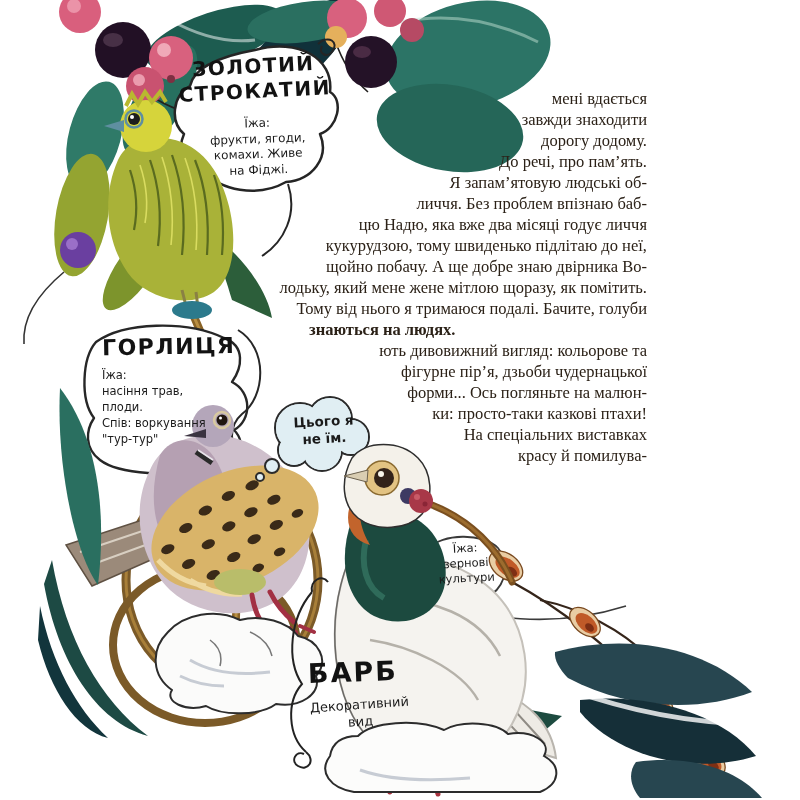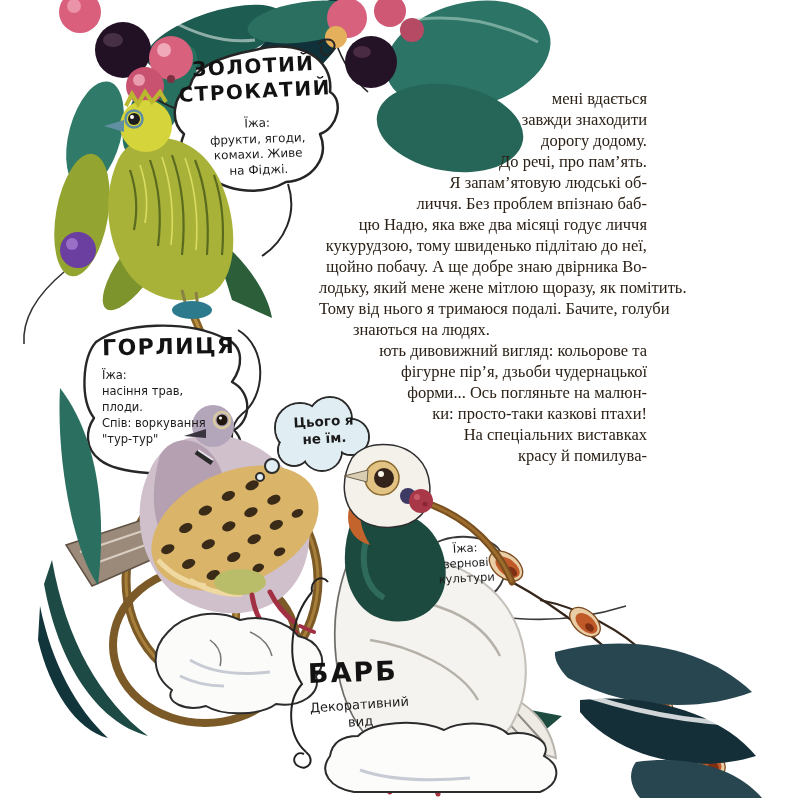--- a/index.html
+++ b/index.html
@@ -4,22 +4,22 @@
 <style>
   html,body{margin:0;padding:0;background:#ffffff;}
   .page{position:relative;width:800px;height:800px;background:#ffffff;overflow:hidden;
         font-family:"Liberation Sans",sans-serif;}
   .art{position:absolute;left:0;top:0;width:800px;height:800px;}
   .txt{position:absolute;color:#1c1c1c;}
   
   .story{position:absolute;left:275px;top:88px;width:372px;
          font-family:"Liberation Serif",serif;font-size:16.5px;line-height:21px;
          color:#2b2117;text-align:right;}
-  .story .line{white-space:nowrap;margin-left:44px;}
-  .story .line:nth-child(12){text-align:left;padding-left:34px;}
+  .story .line{white-space:nowrap;}
+  .story .line:nth-child(12){text-align:left;padding-left:34px;font-weight:bold;}
   
   .hand{font-family:"DejaVu Sans",sans-serif;white-space:pre-line;color:#1b1b1b;}
   .title{font-family:"DejaVu Sans",sans-serif;font-weight:bold;color:#121212;}
   .gold-title{left:176px;top:54px;width:156px;text-align:center;font-size:20px;
               letter-spacing:1.5px;transform:rotate(-3deg);line-height:1.25;}
   .gold-info{left:196px;top:116px;width:124px;text-align:center;font-size:12px;
              line-height:1.3;transform:rotate(-2deg);}
   .horl-title{left:102px;top:334px;width:140px;font-size:22px;letter-spacing:1.5px;
               transform:rotate(-1deg);}
   .horl-info{left:102px;top:367px;width:130px;font-size:11.5px;line-height:1.4;}

